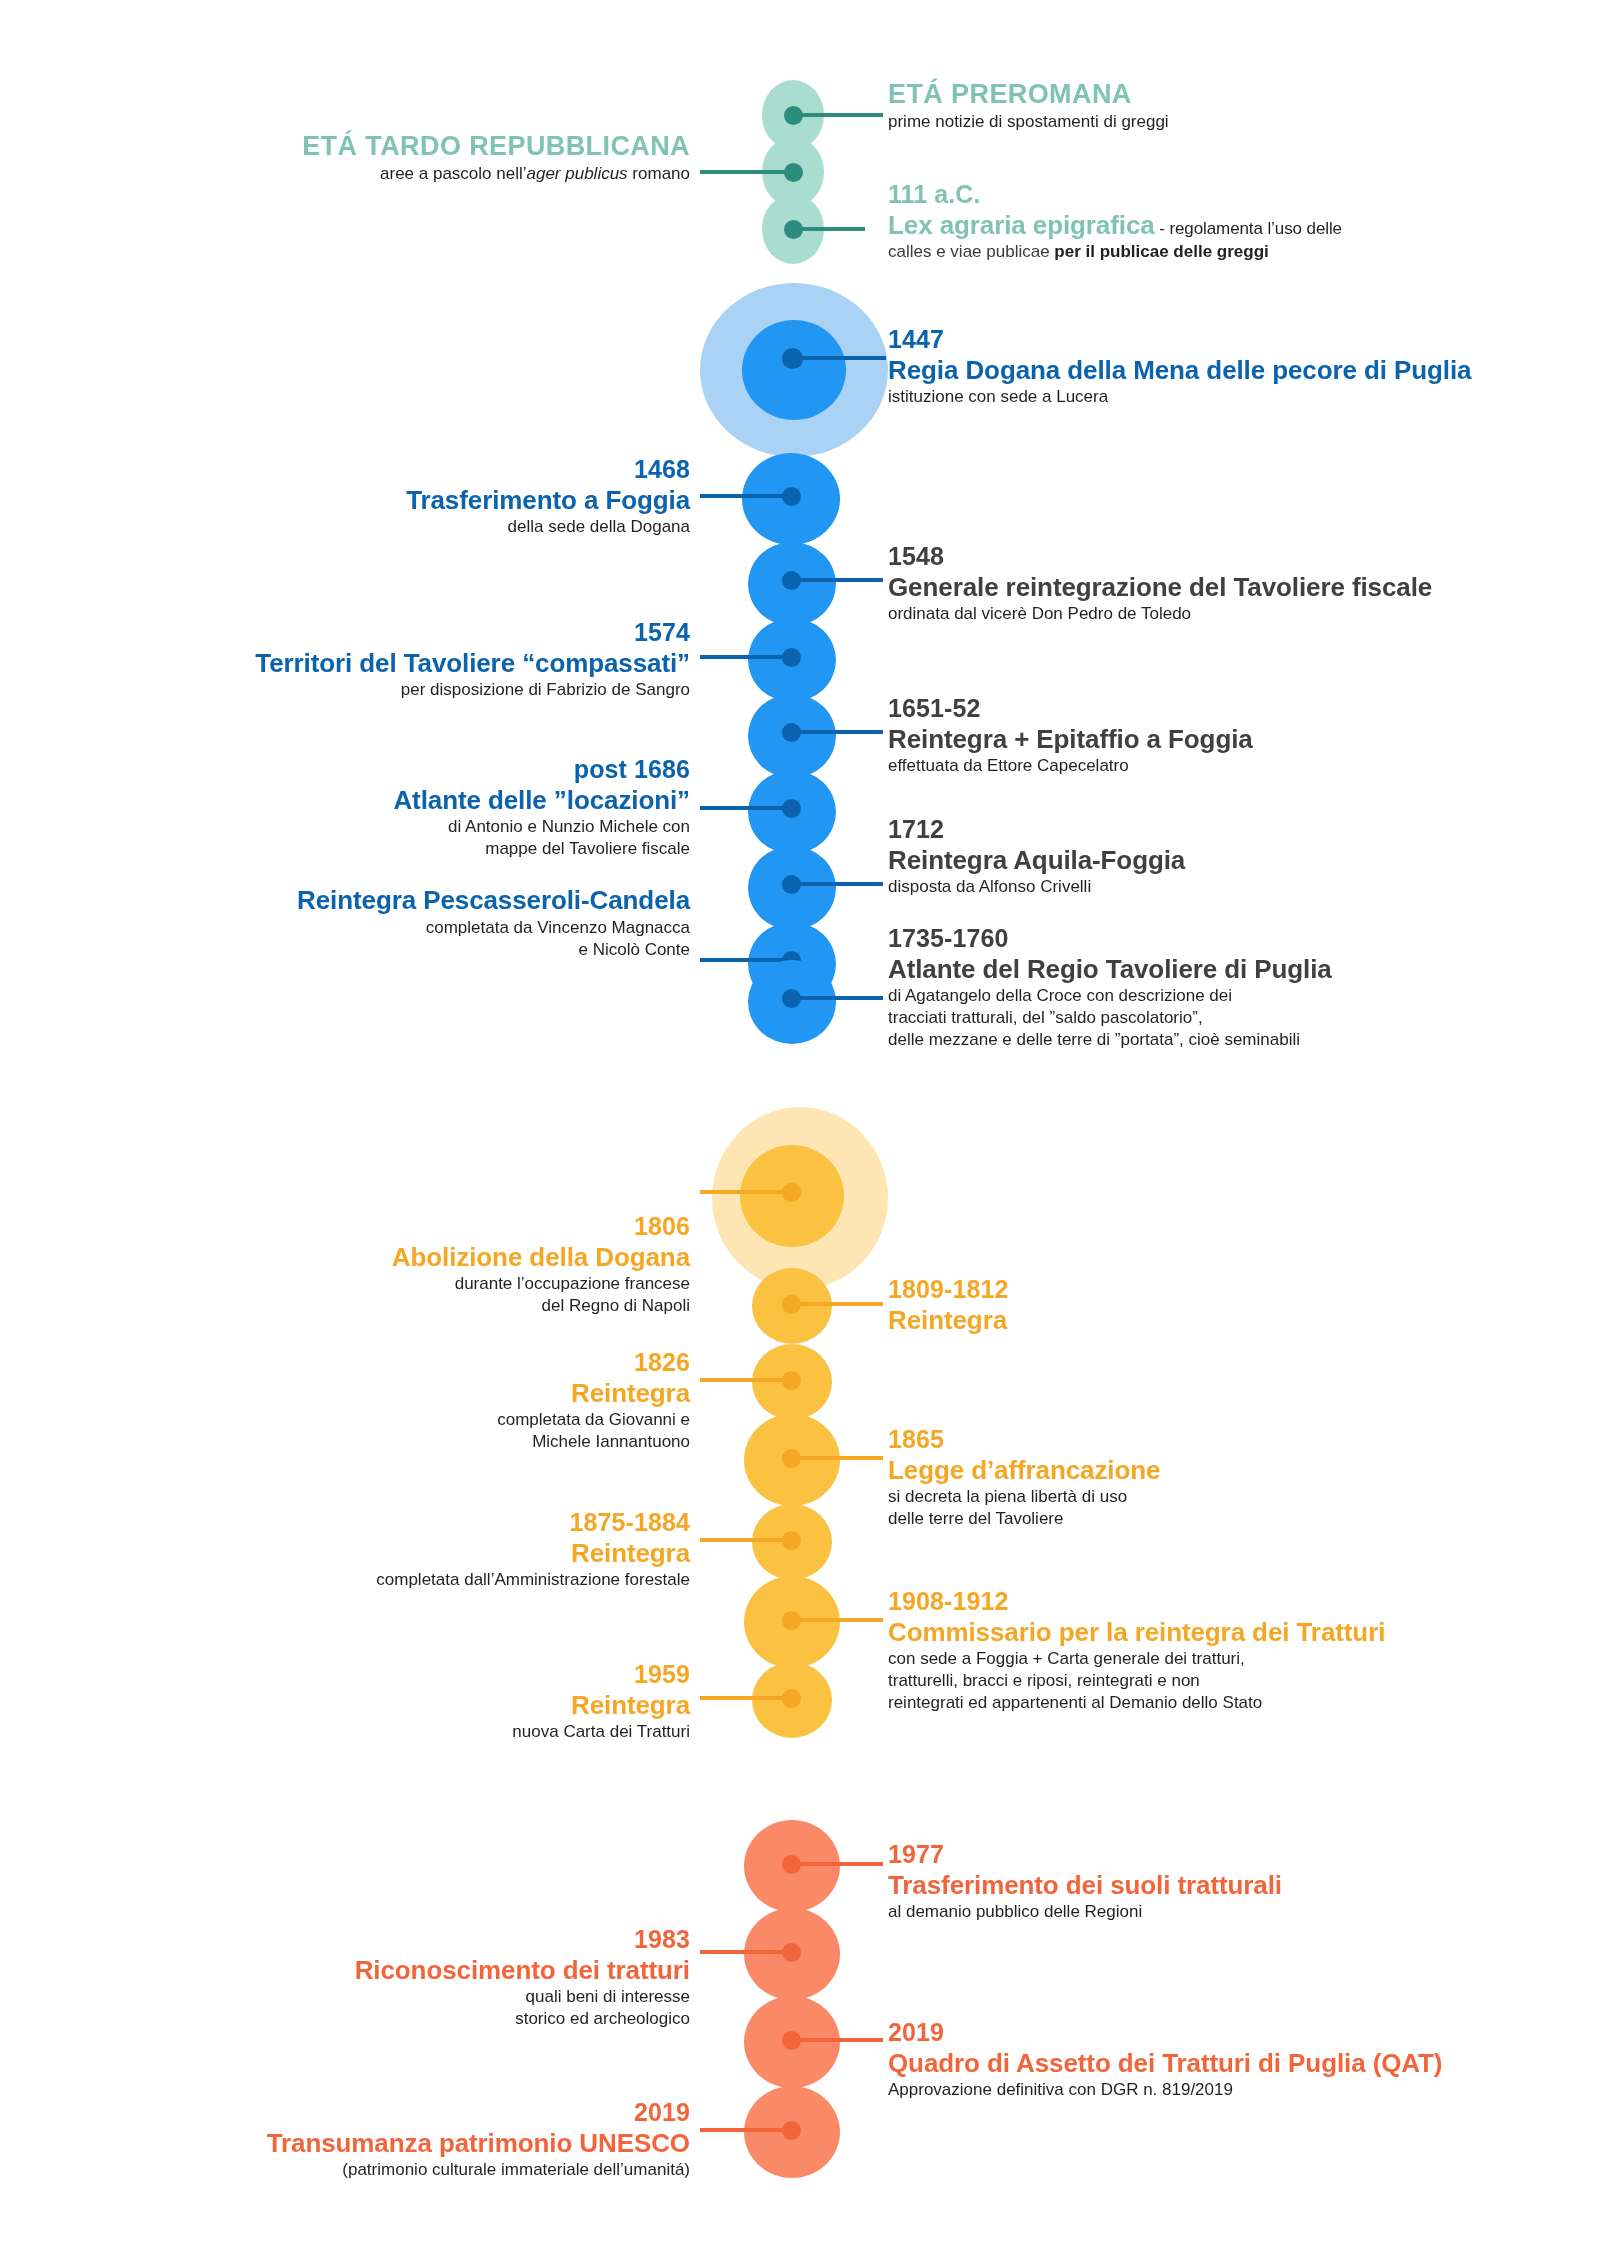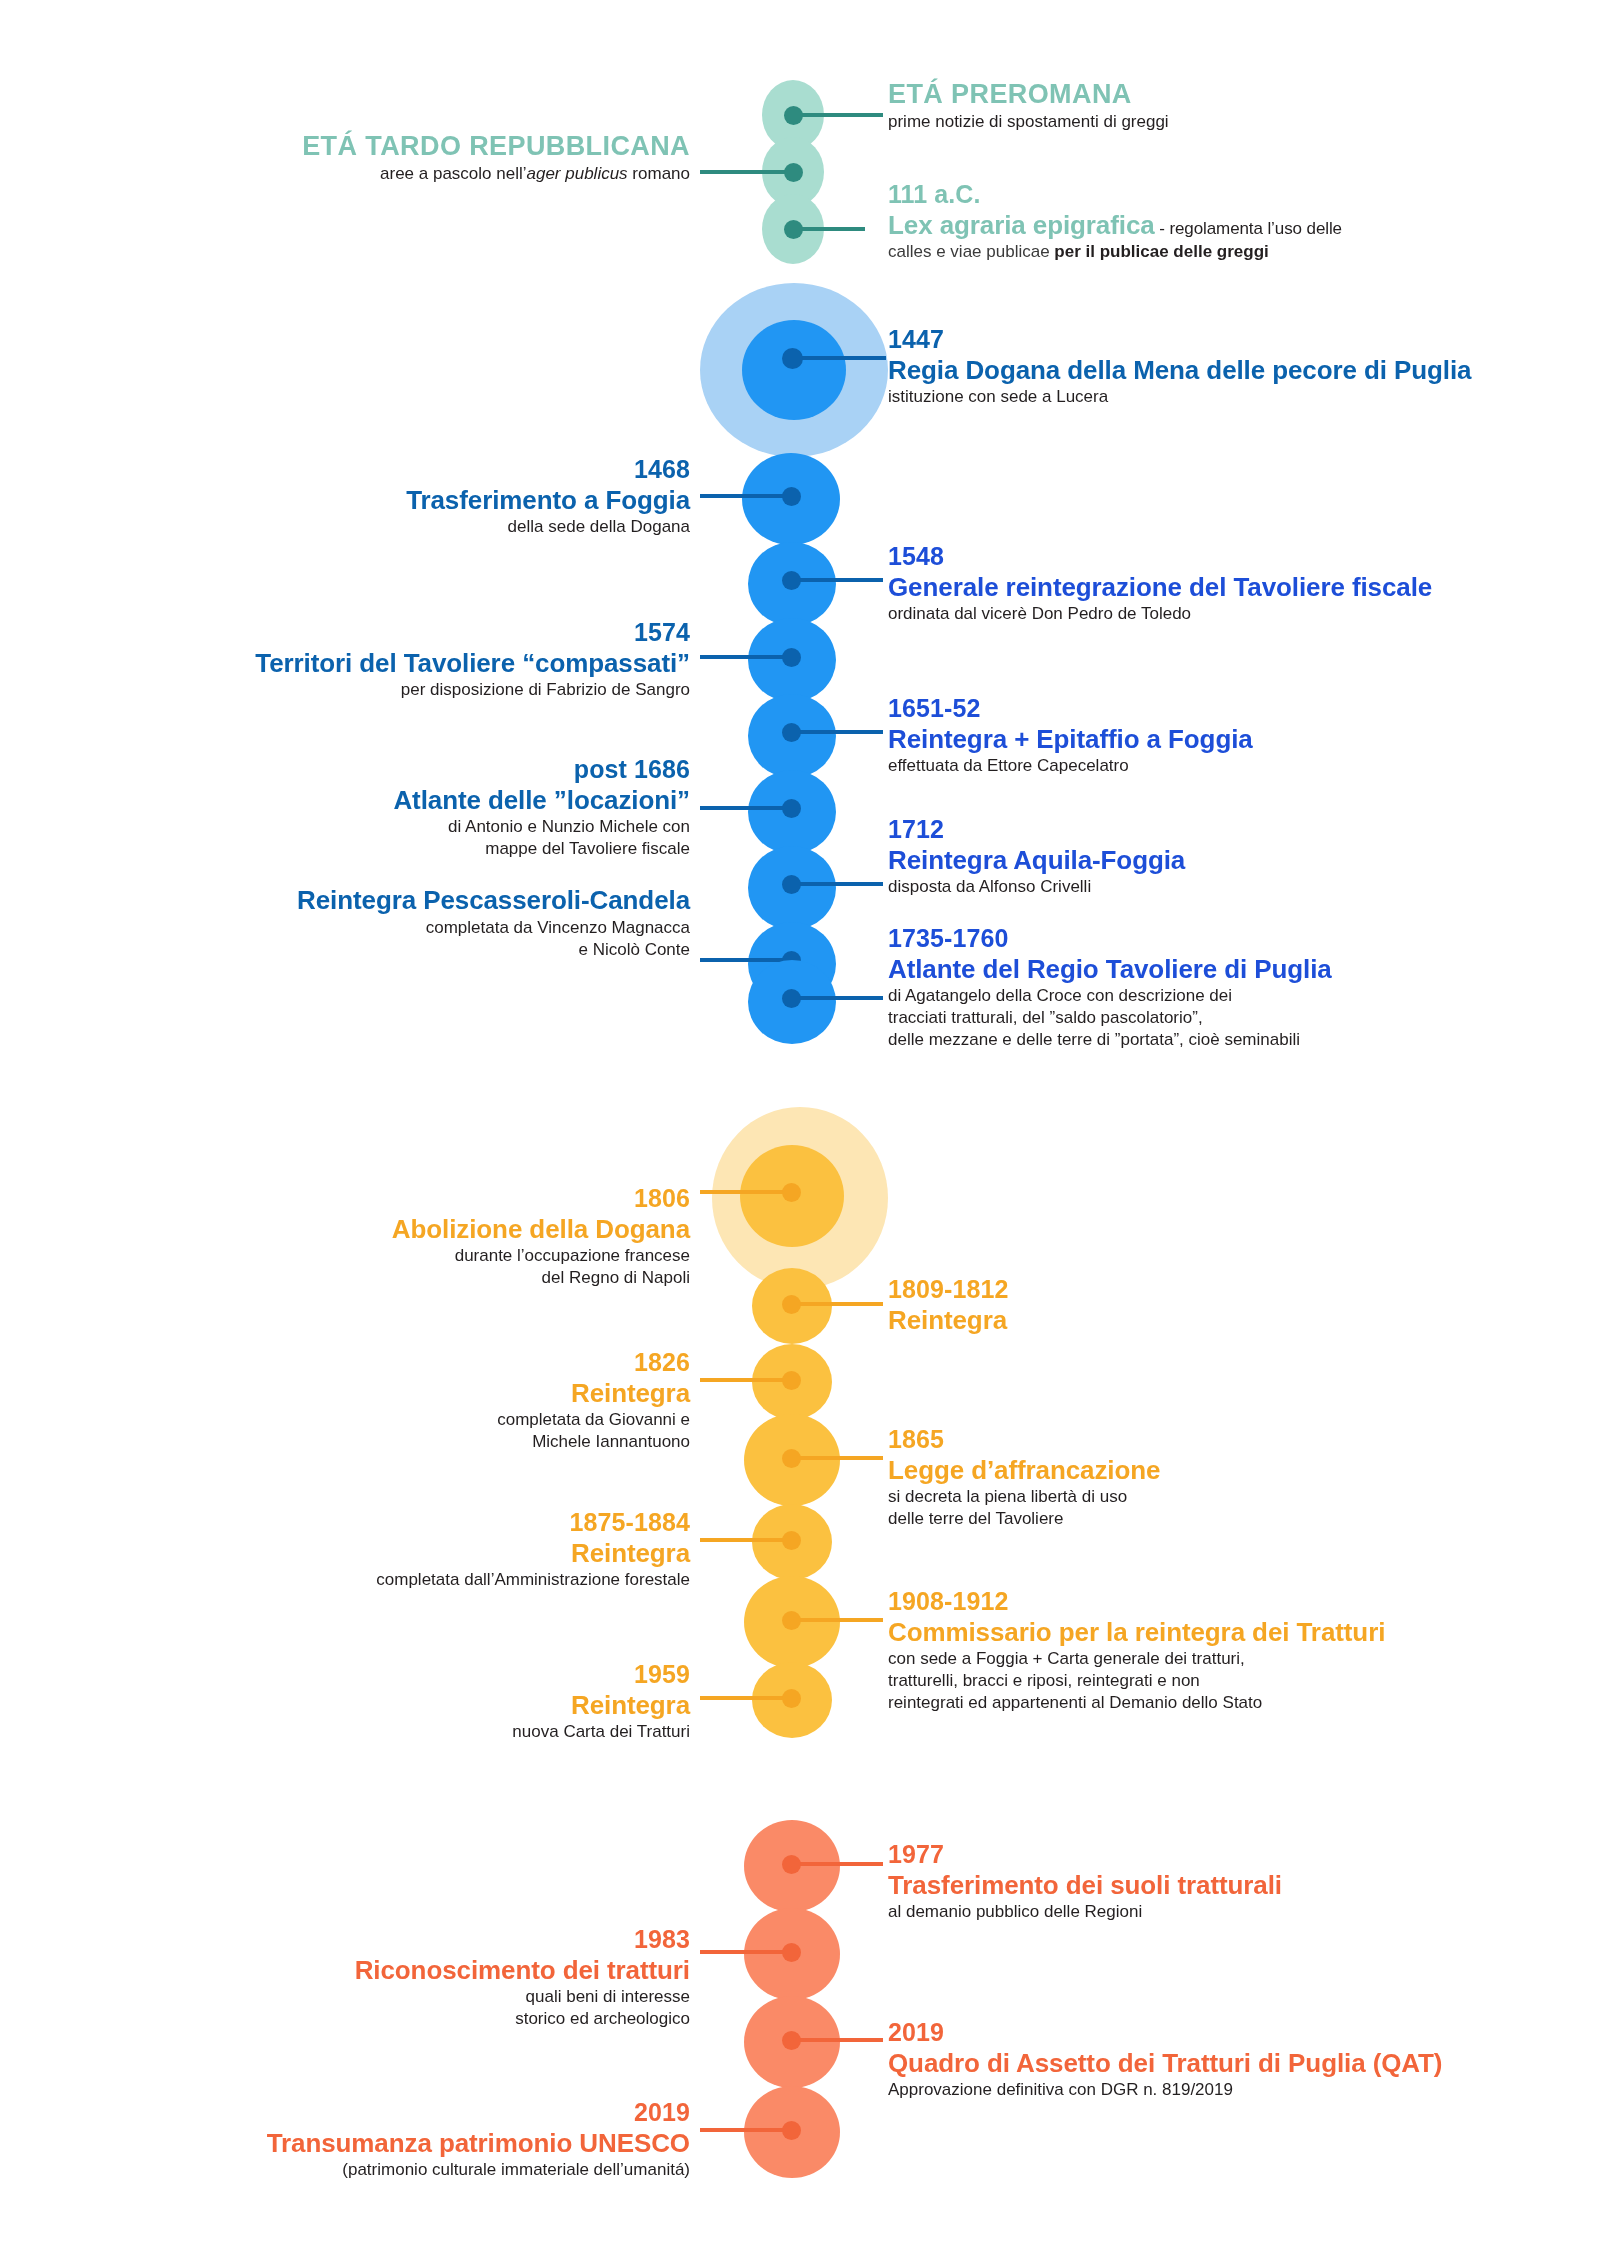--- a/index.html
+++ b/index.html
@@ -49,21 +49,21 @@
     margin:0;
     font-weight:400;
   }
   .bd .lt{font-weight:400;}
   .bd em{font-style:italic;}
   .inl{display:inline;}
 
   
   .c-green .yr,.c-green .hd{color:#7fc3b4;}
   .c-blue  .yr,.c-blue  .hd{color:#0b62ad;}
-  .c-blue2 .yr,.c-blue2 .hd{color:#1d4ed8;}
+  .c-blue2 .yr,.c-blue2 .hd{color:#404040;}
   .c-orange .yr,.c-orange .hd{color:#f5a623;}
   .c-red   .yr,.c-red   .hd{color:#f2653a;}
 </style>
 </head>
 <body>
 
 <div id="stage">
 
   <div class="halo" style="left:762px;top:80px;width:62px;height:70px;background:#a9ddd0;"></div>
   <div class="lead" style="left:793px;top:113px;width:90px;background:#2e8b7f;"></div>
@@ -172,21 +172,21 @@
     <div class="hd">Atlante del Regio Tavoliere di Puglia</div>
     <div class="bd">di Agatangelo della Croce con descrizione dei</div>
     <div class="bd">tracciati tratturali, del ”saldo pascolatorio”,</div>
     <div class="bd">delle mezzane e delle terre di ”portata”, cioè seminabili</div>
   </div>
 
   <div class="halo" style="left:712px;top:1107px;width:176px;height:182px;background:#fde6b4;"></div>
   <div class="node" style="left:740px;top:1145px;width:104px;height:102px;background:#fbc140;"></div>
   <div class="lead" style="left:700px;top:1190px;width:92px;background:#f5a623;"></div>
   <div class="dot" style="left:782px;top:1183px;width:19px;height:19px;background:#f5a623;"></div>
-  <div class="blk left c-orange" style="left:150px;top:1184px;width:540px;">
+  <div class="blk left c-orange" style="left:150px;top:1212px;width:540px;">
     <div class="yr">1806</div>
     <div class="hd">Abolizione della Dogana</div>
     <div class="bd">durante l’occupazione francese</div>
     <div class="bd">del Regno di Napoli</div>
   </div>
 
   <div class="node" style="left:752px;top:1268px;width:80px;height:76px;background:#fbc140;"></div>
   <div class="lead" style="left:793px;top:1302px;width:90px;background:#f5a623;"></div>
   <div class="dot" style="left:782px;top:1295px;width:19px;height:19px;background:#f5a623;"></div>
   <div class="blk right c-orange" style="left:888px;top:1275px;width:680px;">

